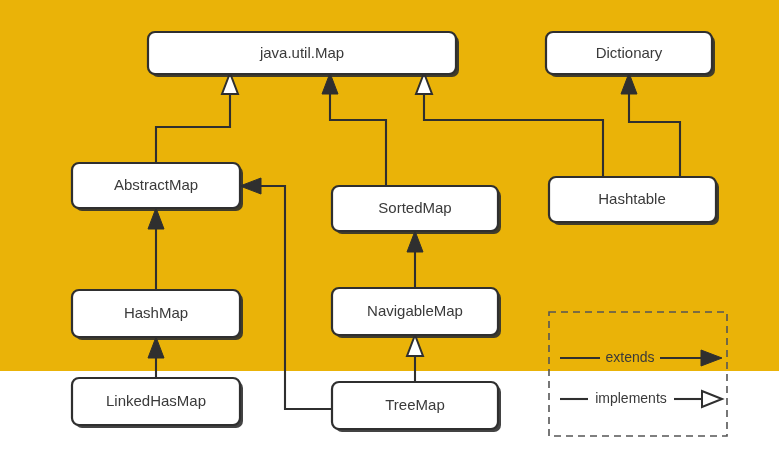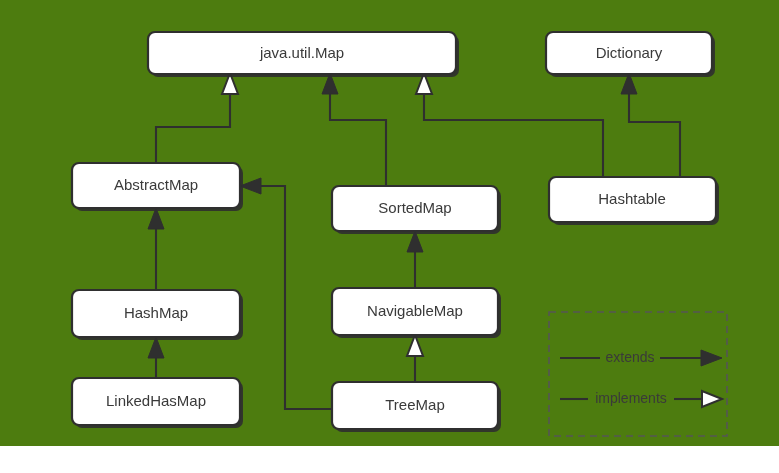--- a/index.html
+++ b/index.html
@@ -9,22 +9,22 @@
   }
   body {
     width: 779px;
     height: 473px;
     font-family: "Liberation Sans", sans-serif;
     overflow: hidden;
   }
   #diagram-root {
     position: relative;
     width: 779px;
-    height: 446px;
-    background: #4d7c0f;
+    height: 371px;
+    background: #eab308;
   }
   svg#uml-canvas {
     display: block;
     width: 779px;
     height: 473px;
   }
   .node-box {
     fill: #ffffff;
     stroke: #2f2f2f;
     stroke-width: 2.2;

